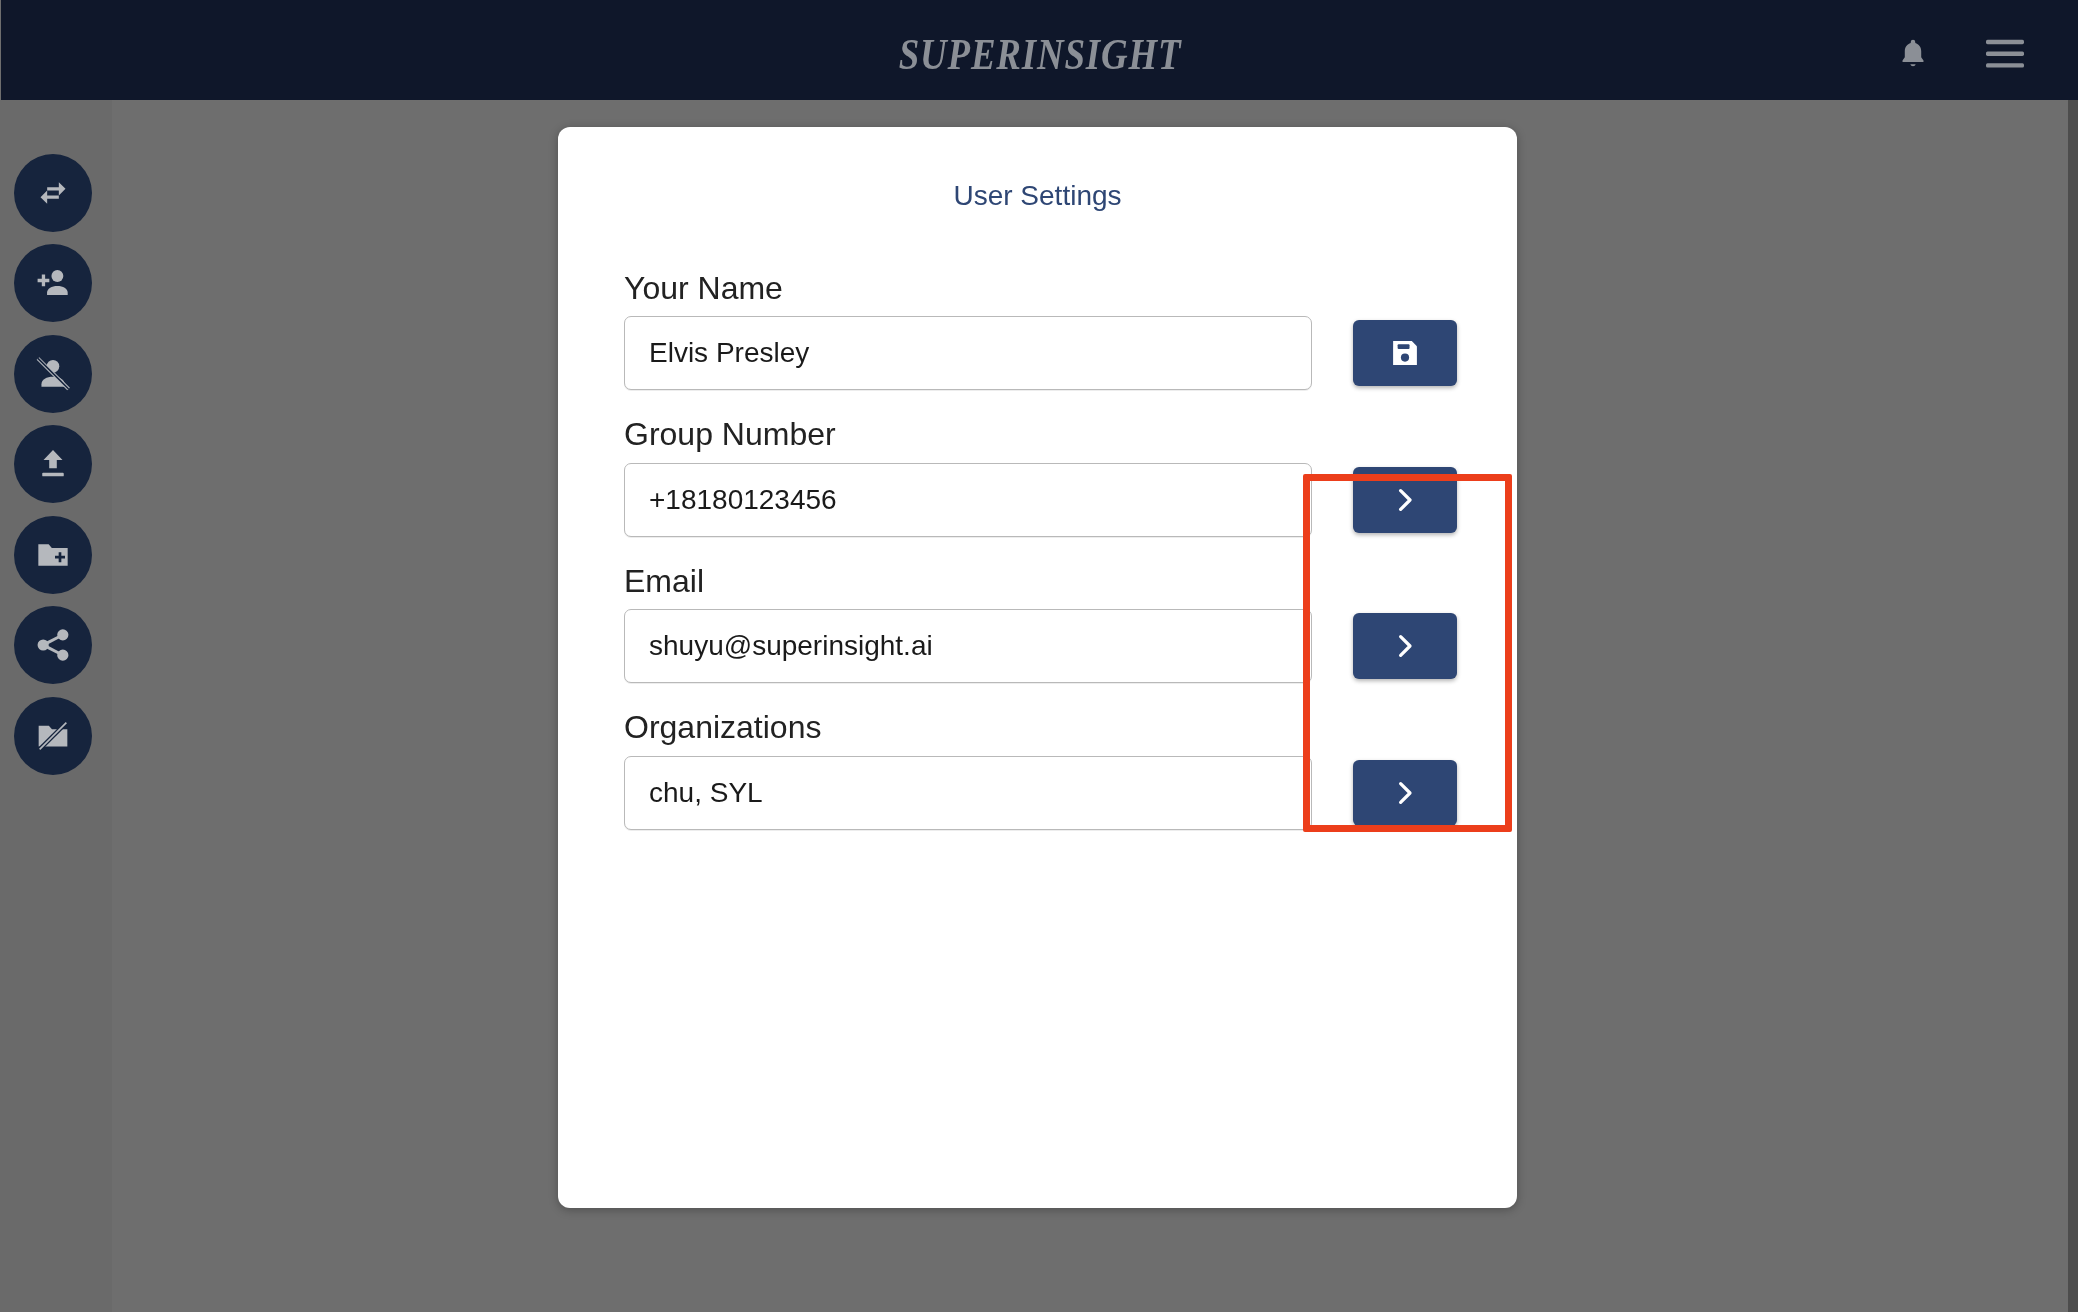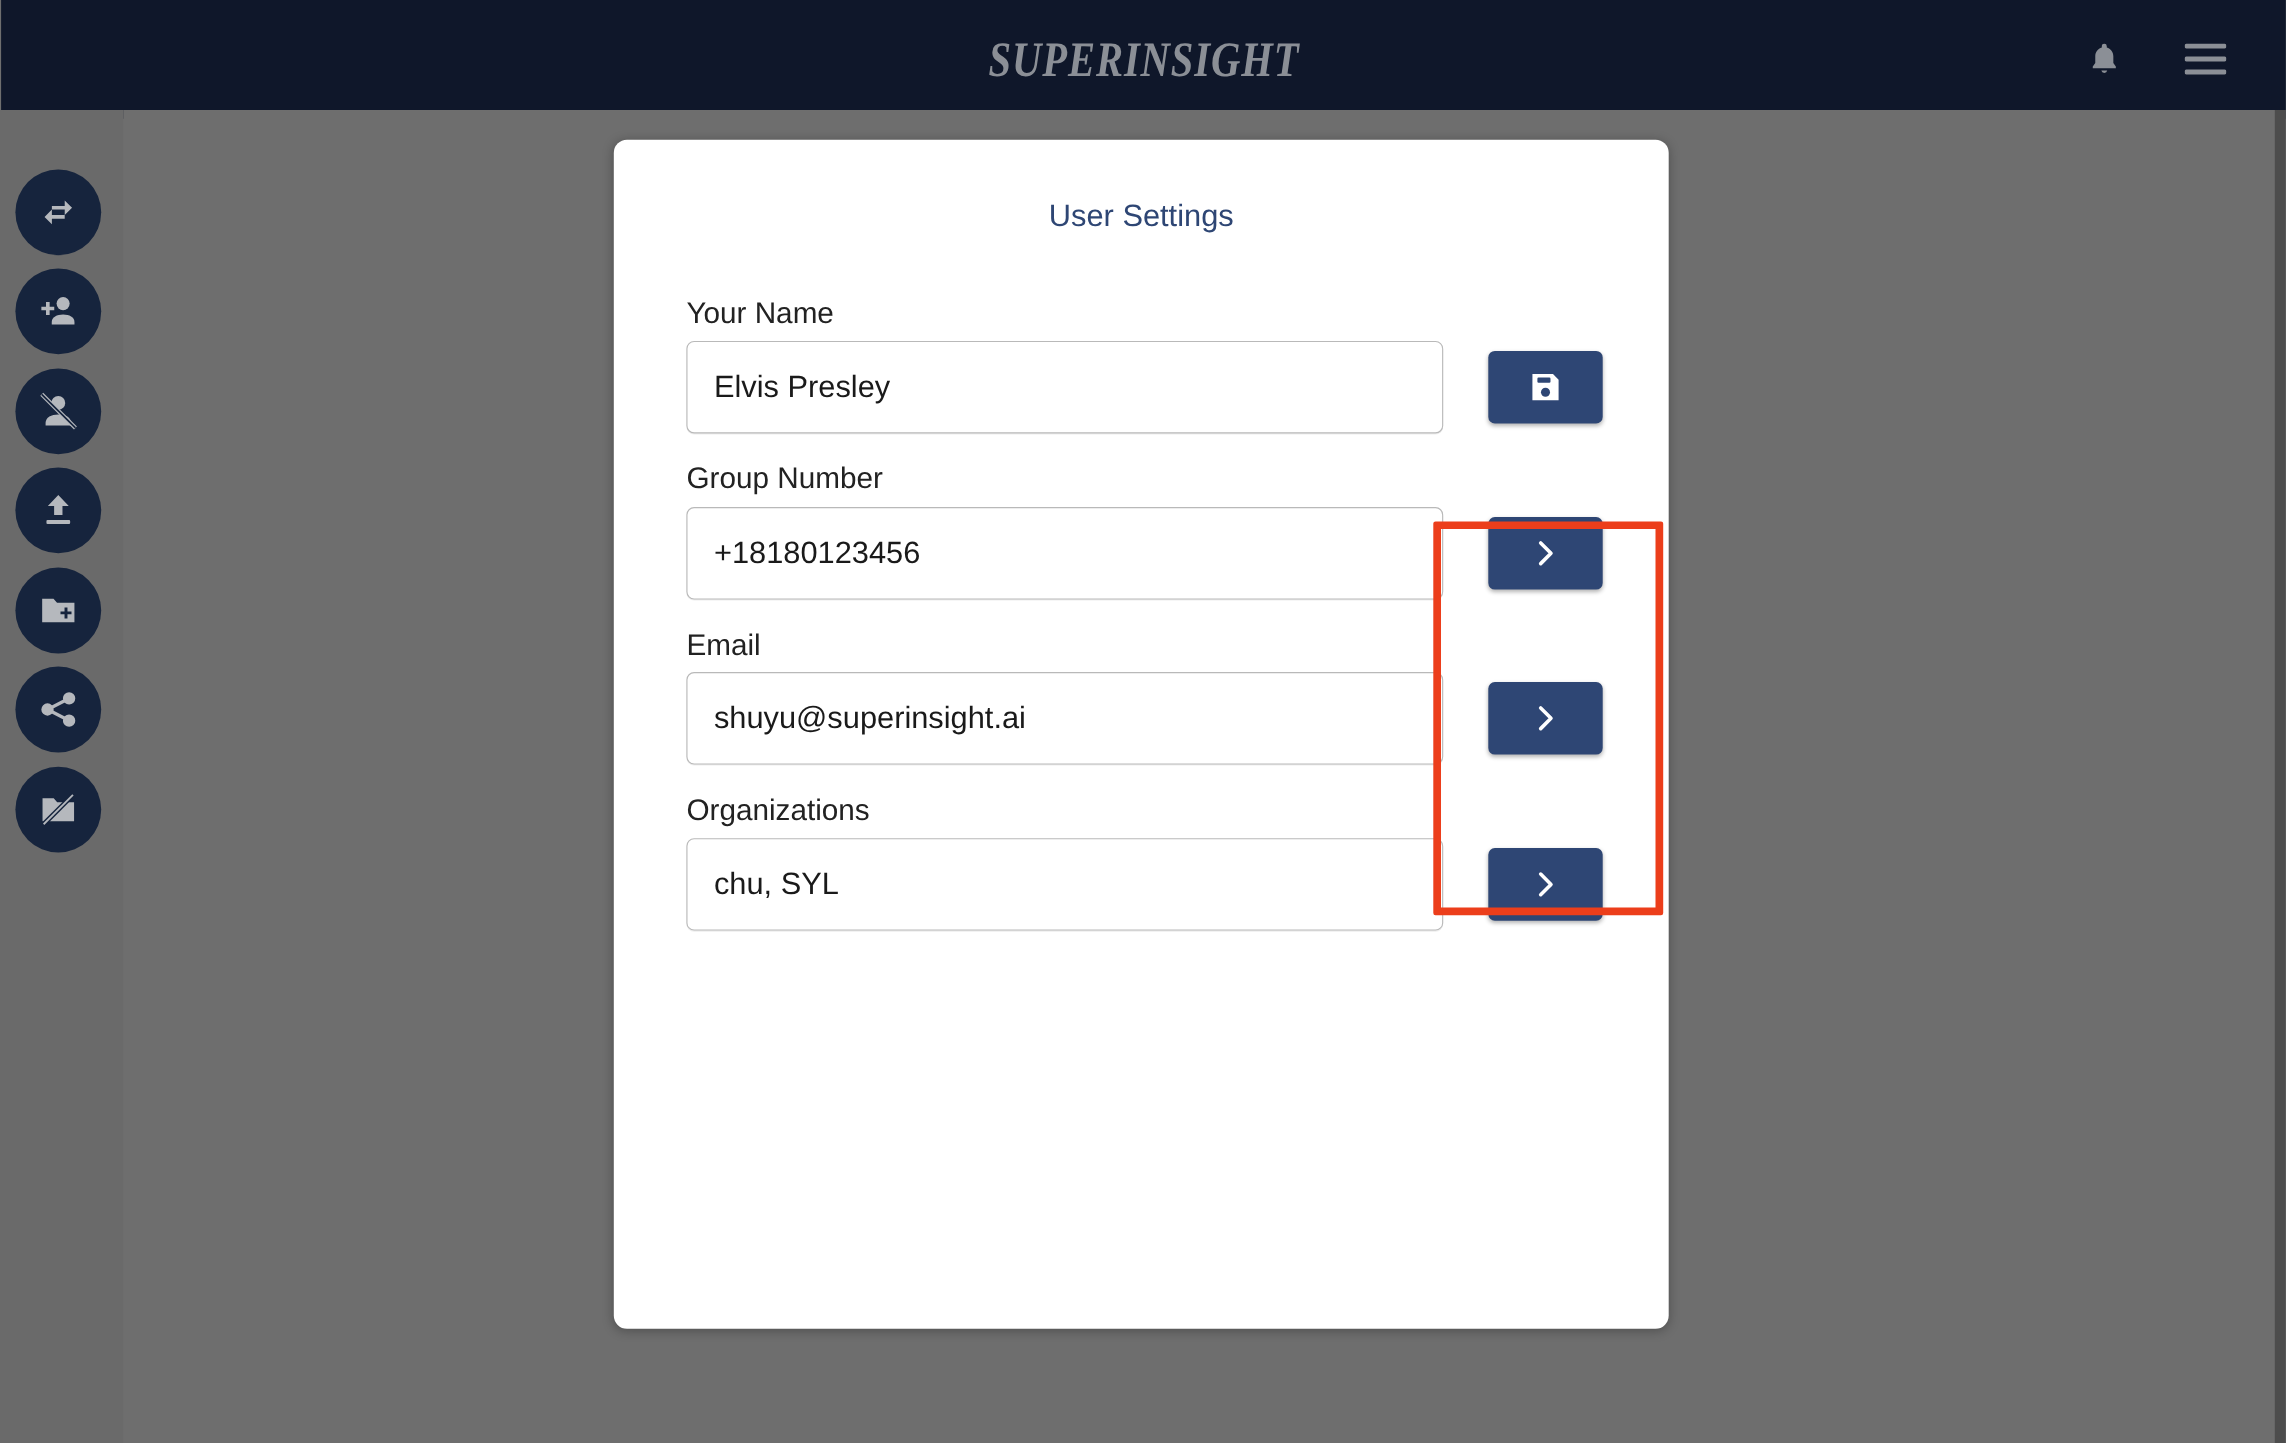--- a/index.html
+++ b/index.html
@@ -78,27 +78,27 @@
     text-align:center;
     font-size:28px;
     color:#2e4674;
     font-weight:400;
   }
 
   .form { margin-top:57px; padding-left:66px; padding-right:60px; }
 
   .field-row { position:relative; margin-bottom:25px; }
   .field-label {
-    font-size:27px; color:#222222;
+    font-size:32px; color:#222222;
     margin-bottom:9px; line-height:1.2;
   }
   .field-line { display:flex; align-items:center; gap:41px; }
 
   .field-input {
-    width:693px; height:84px;
+    width:693px; height:74px;
     border:1px solid #b9b9b9;
     border-radius:7px;
     background:#ffffff;
     font-family:"Liberation Sans", sans-serif;
     font-size:28px; color:#1a1a1a;
     padding:0 24px;
     box-shadow:0 1px 0 rgba(0,0,0,0.07);
     outline:none;
   }
 

